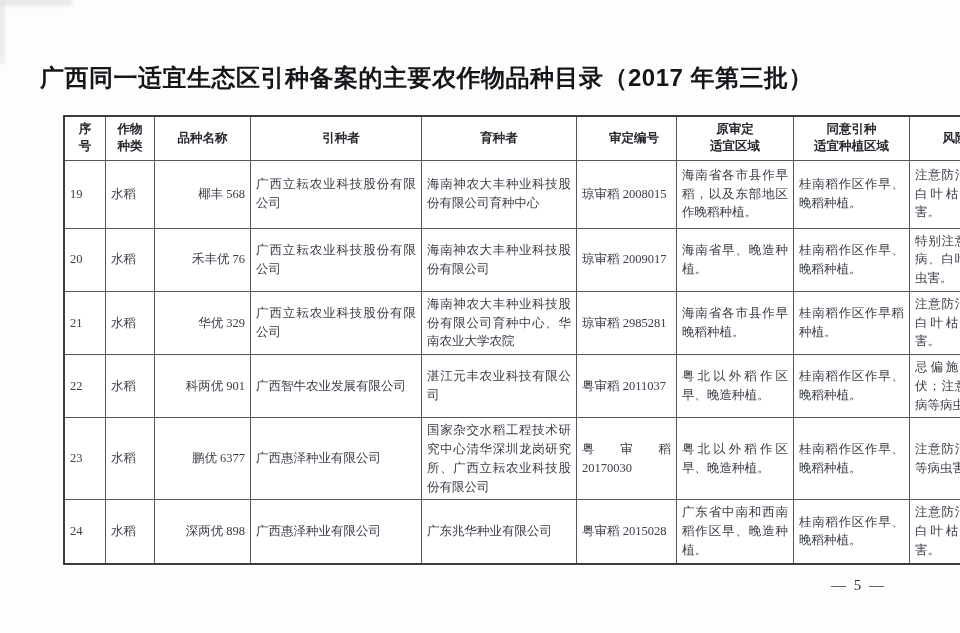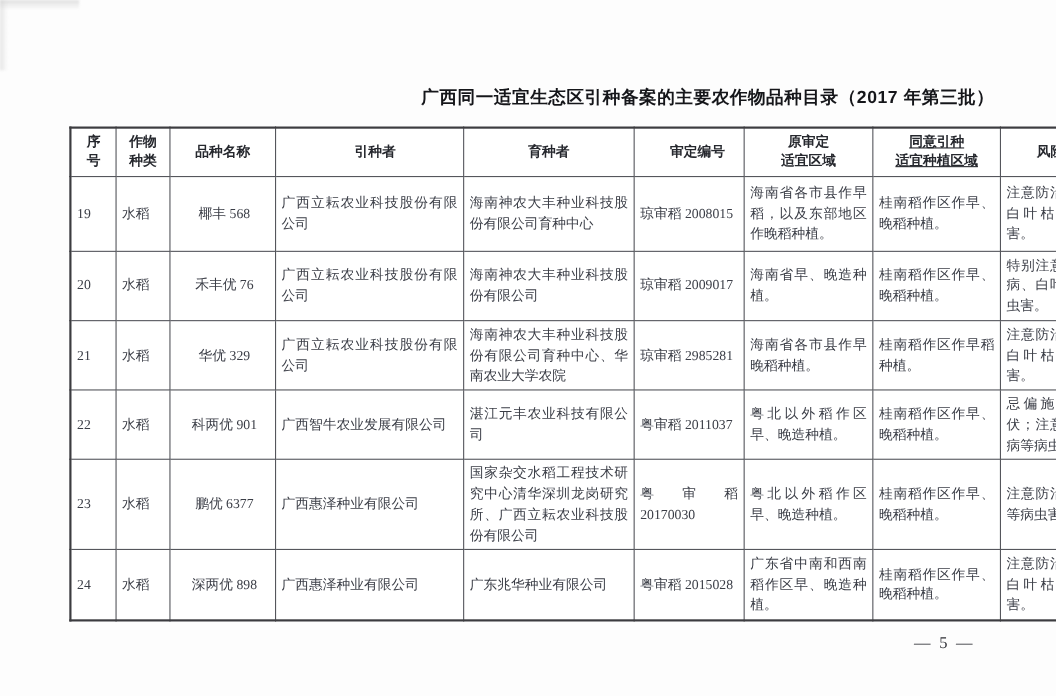--- a/index.html
+++ b/index.html
@@ -15,26 +15,26 @@
     position:absolute;top:0;left:0;width:72px;height:9px;
     background:linear-gradient(to bottom,#c9c9c9,rgba(201,201,201,0));
     opacity:.55;filter:blur(1px);
   }
   .scan-smudge-left{
     position:absolute;top:0;left:0;width:7px;height:64px;
     background:linear-gradient(to right,#cecece,rgba(206,206,206,0));
     opacity:.5;filter:blur(1px);
   }
   .doc-title{
-    margin:16px;
+    margin:0;
     padding:64px 40px 0 40px;
-    text-align:right;
+    text-align:left;
     font-family:"Liberation Sans","DejaVu Sans",sans-serif;
     font-weight:bold;
-    font-size:16px;
+    font-size:24px;
     letter-spacing:.5px;
     color:#15161a;
     line-height:1.2;
   }
   table.variety-table{
     position:absolute;
     left:63px;top:115px;
     width:837px;
     table-layout:fixed;
     border-collapse:collapse;
@@ -58,31 +58,31 @@
     line-height:1.35;
   }
   
   .variety-table th:nth-child(1){width:30px;}
   .variety-table th:nth-child(2){width:38px;}
   .variety-table th:nth-child(3){width:85px;}
   .variety-table th:nth-child(4){width:150px;padding-left:15px;}
   .variety-table th:nth-child(5){width:144px;}
   .variety-table th:nth-child(6){width:74px;padding-left:20px;}
   .variety-table th:nth-child(7){width:106px;}
-  .variety-table th:nth-child(8){width:105px;text-decoration:underline;}
+  .variety-table th:nth-child(8){width:105px;}
   .variety-table th:nth-child(9){width:105px;}
   
   .variety-table tbody tr:nth-child(1){height:68px;}
   .variety-table tbody tr:nth-child(2){height:55px;}
   .variety-table tbody tr:nth-child(3){height:55px;}
   .variety-table tbody tr:nth-child(4){height:57px;}
   .variety-table tbody tr:nth-child(5){height:67px;}
   .variety-table tbody tr:nth-child(6){height:53px;}
   .variety-table td.c{}
-  .variety-table td.l{text-align:center;padding-left:8px;}
+  .variety-table td.l{text-align:right;padding-left:8px;}
   .variety-table td.j{text-align:justify;text-justify:inter-character;}
   .page-number{
     position:absolute;
     top:577px;right:74px;
     font-size:15px;
     letter-spacing:2px;
     color:#2e2f35;
     font-family:"Liberation Serif","DejaVu Serif",serif;
   }
 </style>

